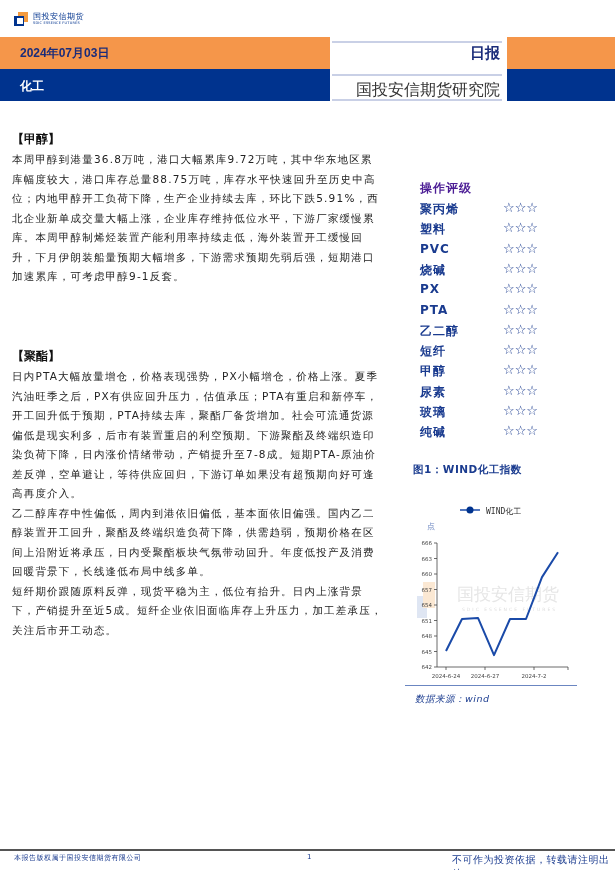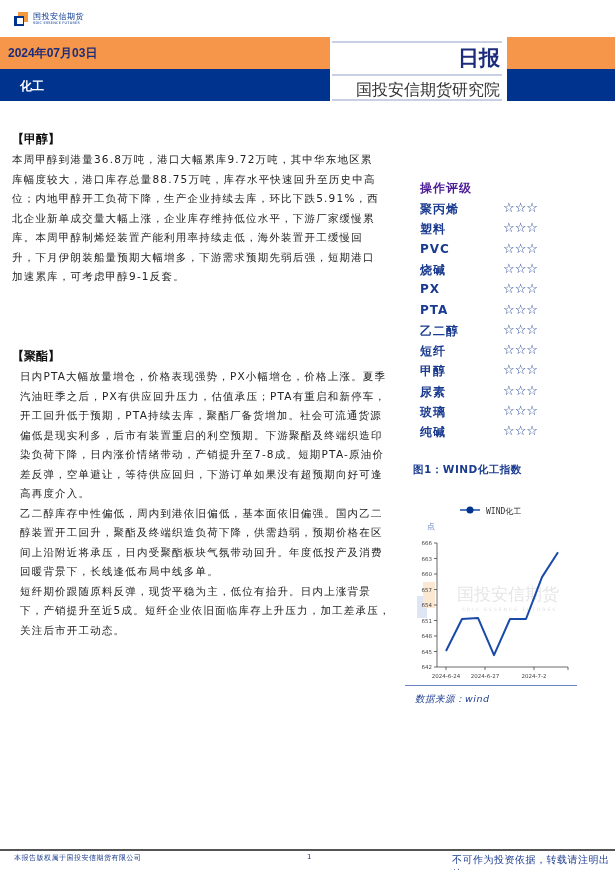--- a/index.html
+++ b/index.html
@@ -12,24 +12,24 @@
   .logo-mark .sq1 { position:absolute; left:0; top:4px; width:10px; height:10px; background:#00338e; }
   .logo-mark .sq2 { position:absolute; left:4px; top:0; width:10px; height:10px; background:#f39a3e; }
   .logo-mark .sq3 { position:absolute; left:3px; top:6px; width:6px; height:6px; background:#fff; }
   .logo-cn { position:absolute; left:19px; top:1px; font-size:8px; color:#00338e; letter-spacing:0.5px; white-space:nowrap; }
   .logo-en { position:absolute; left:19px; top:11px; font-size:3.5px; color:#00338e; letter-spacing:0.2px; white-space:nowrap; }
 
   .band-orange { left:0; top:37px; width:330px; height:32px; background:#f5964a; }
   .band-blue { left:0; top:69px; width:330px; height:32px; background:#00338e; }
   .band-orange-r { left:507px; top:37px; width:108px; height:32px; background:#f5964a; }
   .band-blue-r { left:507px; top:69px; width:108px; height:32px; background:#00338e; }
-  .date-text { left:8px; top:45px; font-size:12px; font-weight:bold; color:#1a2c7a; font-family:"Liberation Sans", sans-serif; }
+  .date-text { left:20px; top:45px; font-size:12px; font-weight:bold; color:#1a2c7a; font-family:"Liberation Sans", sans-serif; }
   .sector-text { left:20px; top:78px; font-size:12px; font-weight:bold; color:#ffffff;text-align:right; }
   .rline { left:332px; width:170px; height:2px; background:#c9d0e6; }
-  .report-type { left:332px; top:44px; width:168px; text-align:right; font-size:21px; font-weight:bold; color:#1a2c7a; }
+  .report-type { left:332px; top:44px; width:168px; text-align:right; font-size:15px; font-weight:bold; color:#1a2c7a; }
   .institute { left:332px; top:80px; width:168px; text-align:right; font-size:16px; color:#333; }
 
   .sec-title { font-size:12px; font-weight:bold; color:#111; }
   .body-text { font-size:10.5px; line-height:19.5px; color:#222; width:372px; letter-spacing:1.2px; }
   .body-text p { margin:0; }
 
   .rating-title { left:420px; top:180px; font-size:12px; font-weight:bold; color:#4c1d95; letter-spacing:1px; }
   .rating-row { left:420px; width:180px; height:20px; font-size:12px; font-weight:bold; color:#1a3b8f; }
   .rating-row .name { position:absolute; left:0; top:0; letter-spacing:1px; }
   .rating-row .stars { position:absolute; left:83px; top:-1px; font-size:13px; color:#1a3b8f; letter-spacing:0px; }
@@ -68,21 +68,21 @@
 <div class="abs rline" style="top:99px"></div>
 <div class="abs report-type">日报</div>
 <div class="abs institute">国投安信期货研究院</div>
 
 <div class="abs sec-title" style="left:12px; top:131px;font-family:Liberation Serif, serif;">【甲醇】</div>
 <div class="abs body-text" style="left:12px; top:150px;">
   <p>本周甲醇到港量36.8万吨，港口大幅累库9.72万吨，其中华东地区累库幅度较大，港口库存总量88.75万吨，库存水平快速回升至历史中高位；内地甲醇开工负荷下降，生产企业持续去库，环比下跌5.91%，西北企业新单成交量大幅上涨，企业库存维持低位水平，下游厂家缓慢累库。本周甲醇制烯烃装置产能利用率持续走低，海外装置开工缓慢回升，下月伊朗装船量预期大幅增多，下游需求预期先弱后强，短期港口加速累库，可考虑甲醇9-1反套。</p>
 </div>
 
 <div class="abs sec-title" style="left:12px; top:348px;">【聚酯】</div>
-<div class="abs body-text" style="left:12px; top:367px;margin-left:8px;">
+<div class="abs body-text" style="left:12px; top:367px;">
   <p>日内PTA大幅放量增仓，价格表现强势，PX小幅增仓，价格上涨。夏季汽油旺季之后，PX有供应回升压力，估值承压；PTA有重启和新停车，开工回升低于预期，PTA持续去库，聚酯厂备货增加。社会可流通货源偏低是现实利多，后市有装置重启的利空预期。下游聚酯及终端织造印染负荷下降，日内涨价情绪带动，产销提升至7-8成。短期PTA-原油价差反弹，空单避让，等待供应回归，下游订单如果没有超预期向好可逢高再度介入。</p>
   <p>乙二醇库存中性偏低，周内到港依旧偏低，基本面依旧偏强。国内乙二醇装置开工回升，聚酯及终端织造负荷下降，供需趋弱，预期价格在区间上沿附近将承压，日内受聚酯板块气氛带动回升。年度低投产及消费回暖背景下，长线逢低布局中线多单。</p>
   <p>短纤期价跟随原料反弹，现货平稳为主，低位有抬升。日内上涨背景下，产销提升至近5成。短纤企业依旧面临库存上升压力，加工差承压，关注后市开工动态。</p>
 </div>
 
 <div class="abs rating-title">操作评级</div>
 <div id="ratings-list">
     <div class="abs rating-row" style="top: 201px;">
       <span class="name">聚丙烯</span>
       <span class="stars">☆☆☆</span>

